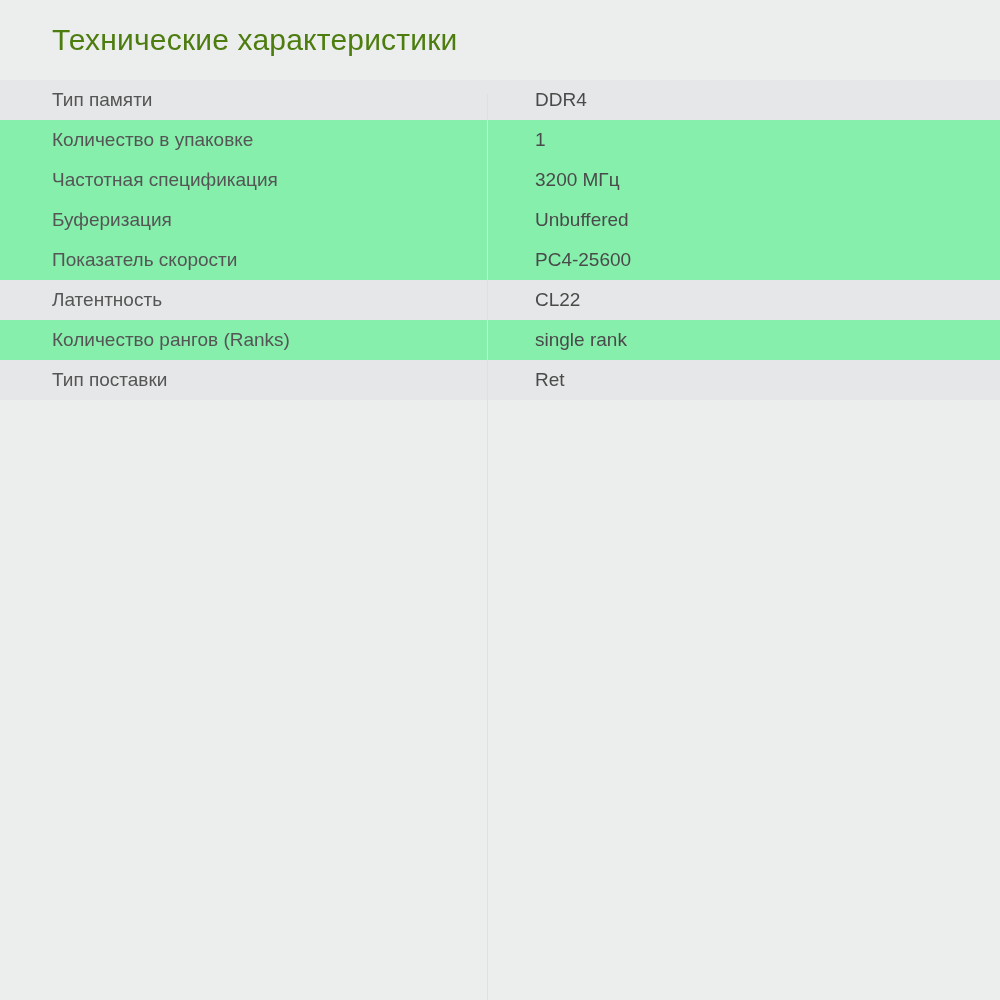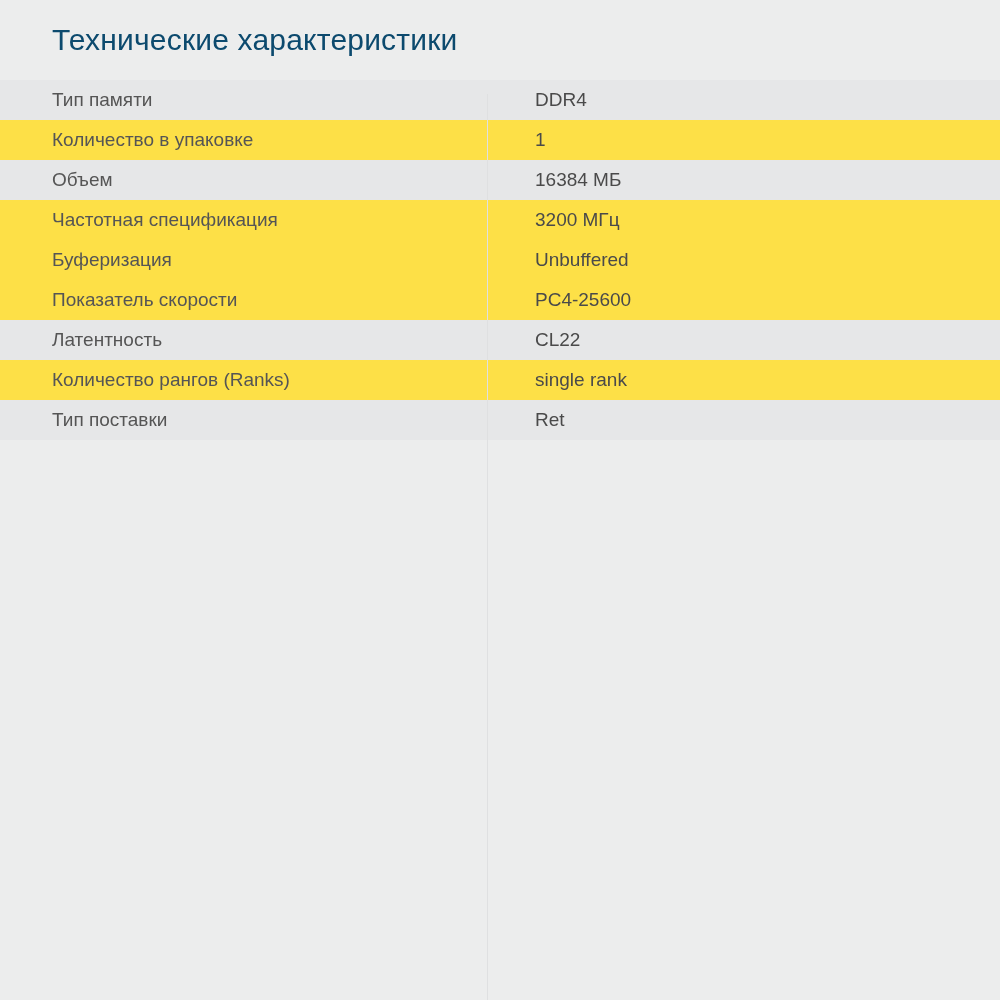--- a/index.html
+++ b/index.html
@@ -15,40 +15,40 @@
   }
   .page {
     position: relative;
     width: 1000px;
     height: 1000px;
     background: #eceded;
     box-sizing: border-box;
   }
   .spec-title {
     font-size: 30px;
-    color: #0c4a6e;
+    color: #4d7c0f;
     font-weight: 400;
     padding: 22px 16px 0 52px;
     letter-spacing: 0.2px;
     line-height: 1.2;
   }
   .spec-table {
     margin-top: 22px;
     width: 100%;
     border-collapse: collapse;
     table-layout: fixed;
   }
   .spec-table tr {
     height: 40px;
   }
   .spec-table tr.odd {
     background: #e6e7e8;
   }
   .spec-table tr.even {
-    background: #fde047;
+    background: #86efac;
     padding-left: 16px;
   }
   .spec-table td {
     vertical-align: middle;
     font-size: 19px;
     color: #4a4a4a;
     padding: 0;
     border: none;
   }
   .spec-table td.name {
@@ -99,24 +99,20 @@
   <table class="spec-table">
     <tbody>
       <tr class="odd">
         <td class="name">Тип памяти</td>
         <td class="value">DDR4</td>
       </tr>
       <tr class="even">
         <td class="name">Количество в упаковке</td>
         <td class="value">1</td>
       </tr>
-      <tr class="odd">
-        <td class="name">Объем</td>
-        <td class="value">16384 МБ</td>
-      </tr>
       <tr class="even">
         <td class="name">Частотная спецификация</td>
         <td class="value">3200 МГц</td>
       </tr>
       <tr class="even">
         <td class="name">Буферизация</td>
         <td class="value">Unbuffered</td>
       </tr>
       <tr class="even">
         <td class="name">Показатель скорости</td>

